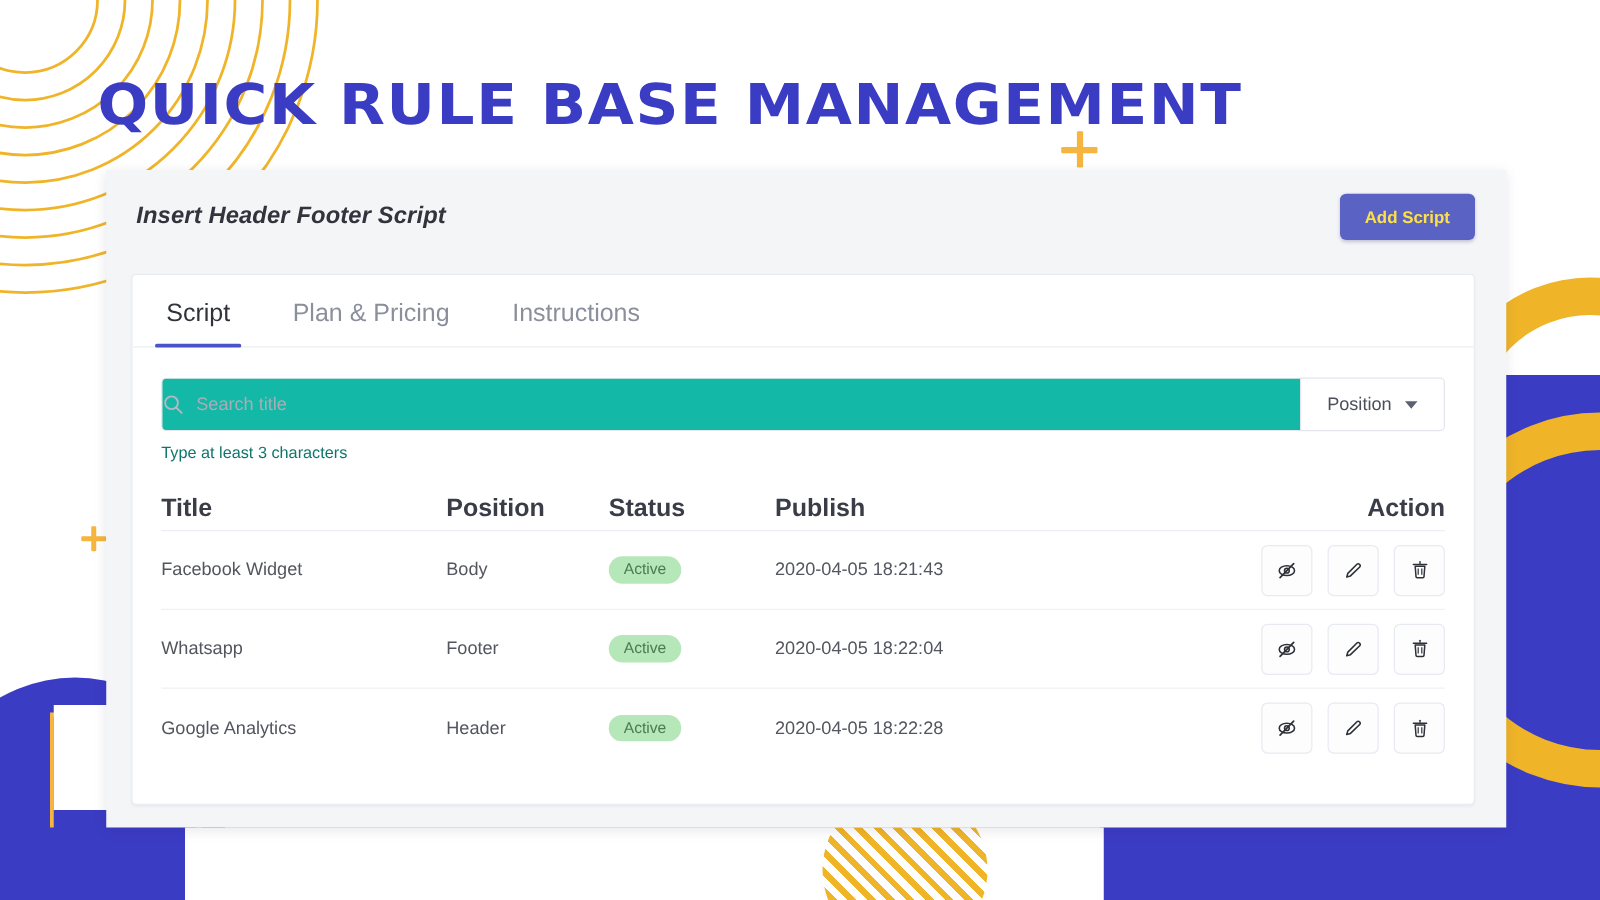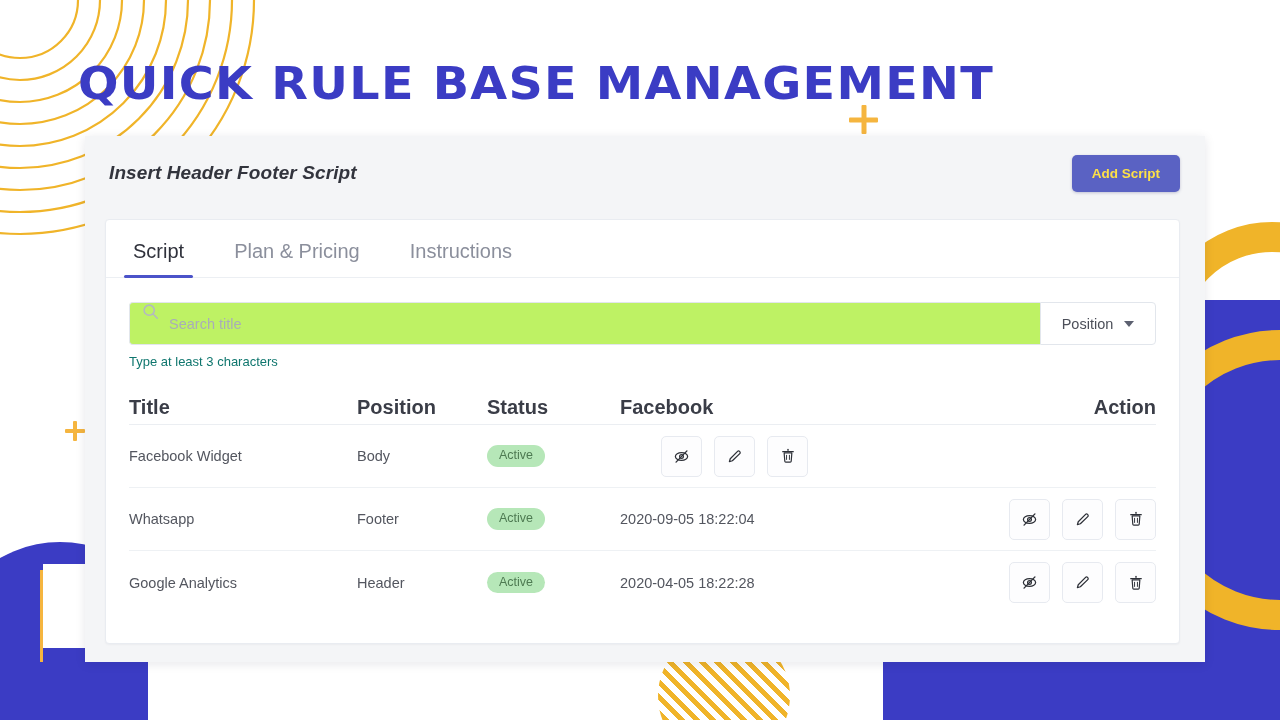--- a/index.html
+++ b/index.html
@@ -220,25 +220,26 @@
   
   .search-area { padding: 24px 23px 0 23px; }
 
   .search-row {
     display: flex;
     height: 43px;
   }
   .search-box {
     flex: 1;
     display: flex;
+    align-items: center;
     border: 1px solid #e2e6ec;
     border-right: none;
     border-radius: 4px 0 0 4px;
-    background: #bef264;
-    padding: 0 12px;
+    background: #14b8a6;
+    padding: 0 0;
     gap: 10px;
   }
   .search-input {
     flex: 1;
     border: none;
     outline: none;
     font-size: 14.5px;
     color: #4a4d57;
     font-family: "Liberation Sans", sans-serif;
     background: transparent;
@@ -395,30 +396,31 @@
         </div>
         <div class="hint">Type at least 3 characters</div>
       </div>
 
       <div class="table">
 
         <div class="t-row t-head">
           <div class="cell c-title">Title</div>
           <div class="cell c-position">Position</div>
           <div class="cell c-status">Status</div>
-          <div class="cell c-publish">Facebook</div>
+          <div class="cell c-publish">Publish</div>
           <div class="cell c-action">Action</div>
         </div>
 
         <div class="t-row t-body-row">
           <div class="c-title">Facebook Widget</div>
           <div class="c-position">Body</div>
           <div class="c-status">
             <span class="badge">Active</span>
           </div>
+          <div class="c-publish">2020-04-05 18:21:43</div>
           <div class="c-action">
             <button class="icon-btn">
               <svg width="17" height="17" viewBox="0 0 20 20">
                 <ellipse cx="10" cy="10" rx="7.2" ry="4.6" fill="none" stroke="#2e3138" stroke-width="1.5"></ellipse>
                 <circle cx="10" cy="10" r="2.2" fill="none" stroke="#2e3138" stroke-width="1.5"></circle>
                 <line x1="3.6" y1="16.6" x2="16.4" y2="3.4" stroke="#2e3138" stroke-width="1.6" stroke-linecap="round"></line>
               </svg>
             </button>
             <button class="icon-btn">
               <svg width="17" height="17" viewBox="0 0 20 20">
@@ -436,21 +438,21 @@
             </button>
           </div>
         </div>
 
         <div class="t-row t-body-row">
           <div class="c-title">Whatsapp</div>
           <div class="c-position">Footer</div>
           <div class="c-status">
             <span class="badge">Active</span>
           </div>
-          <div class="c-publish">2020-09-05 18:22:04</div>
+          <div class="c-publish">2020-04-05 18:22:04</div>
           <div class="c-action">
             <button class="icon-btn">
               <svg width="17" height="17" viewBox="0 0 20 20">
                 <ellipse cx="10" cy="10" rx="7.2" ry="4.6" fill="none" stroke="#2e3138" stroke-width="1.5"></ellipse>
                 <circle cx="10" cy="10" r="2.2" fill="none" stroke="#2e3138" stroke-width="1.5"></circle>
                 <line x1="3.6" y1="16.6" x2="16.4" y2="3.4" stroke="#2e3138" stroke-width="1.6" stroke-linecap="round"></line>
               </svg>
             </button>
             <button class="icon-btn">
               <svg width="17" height="17" viewBox="0 0 20 20">

